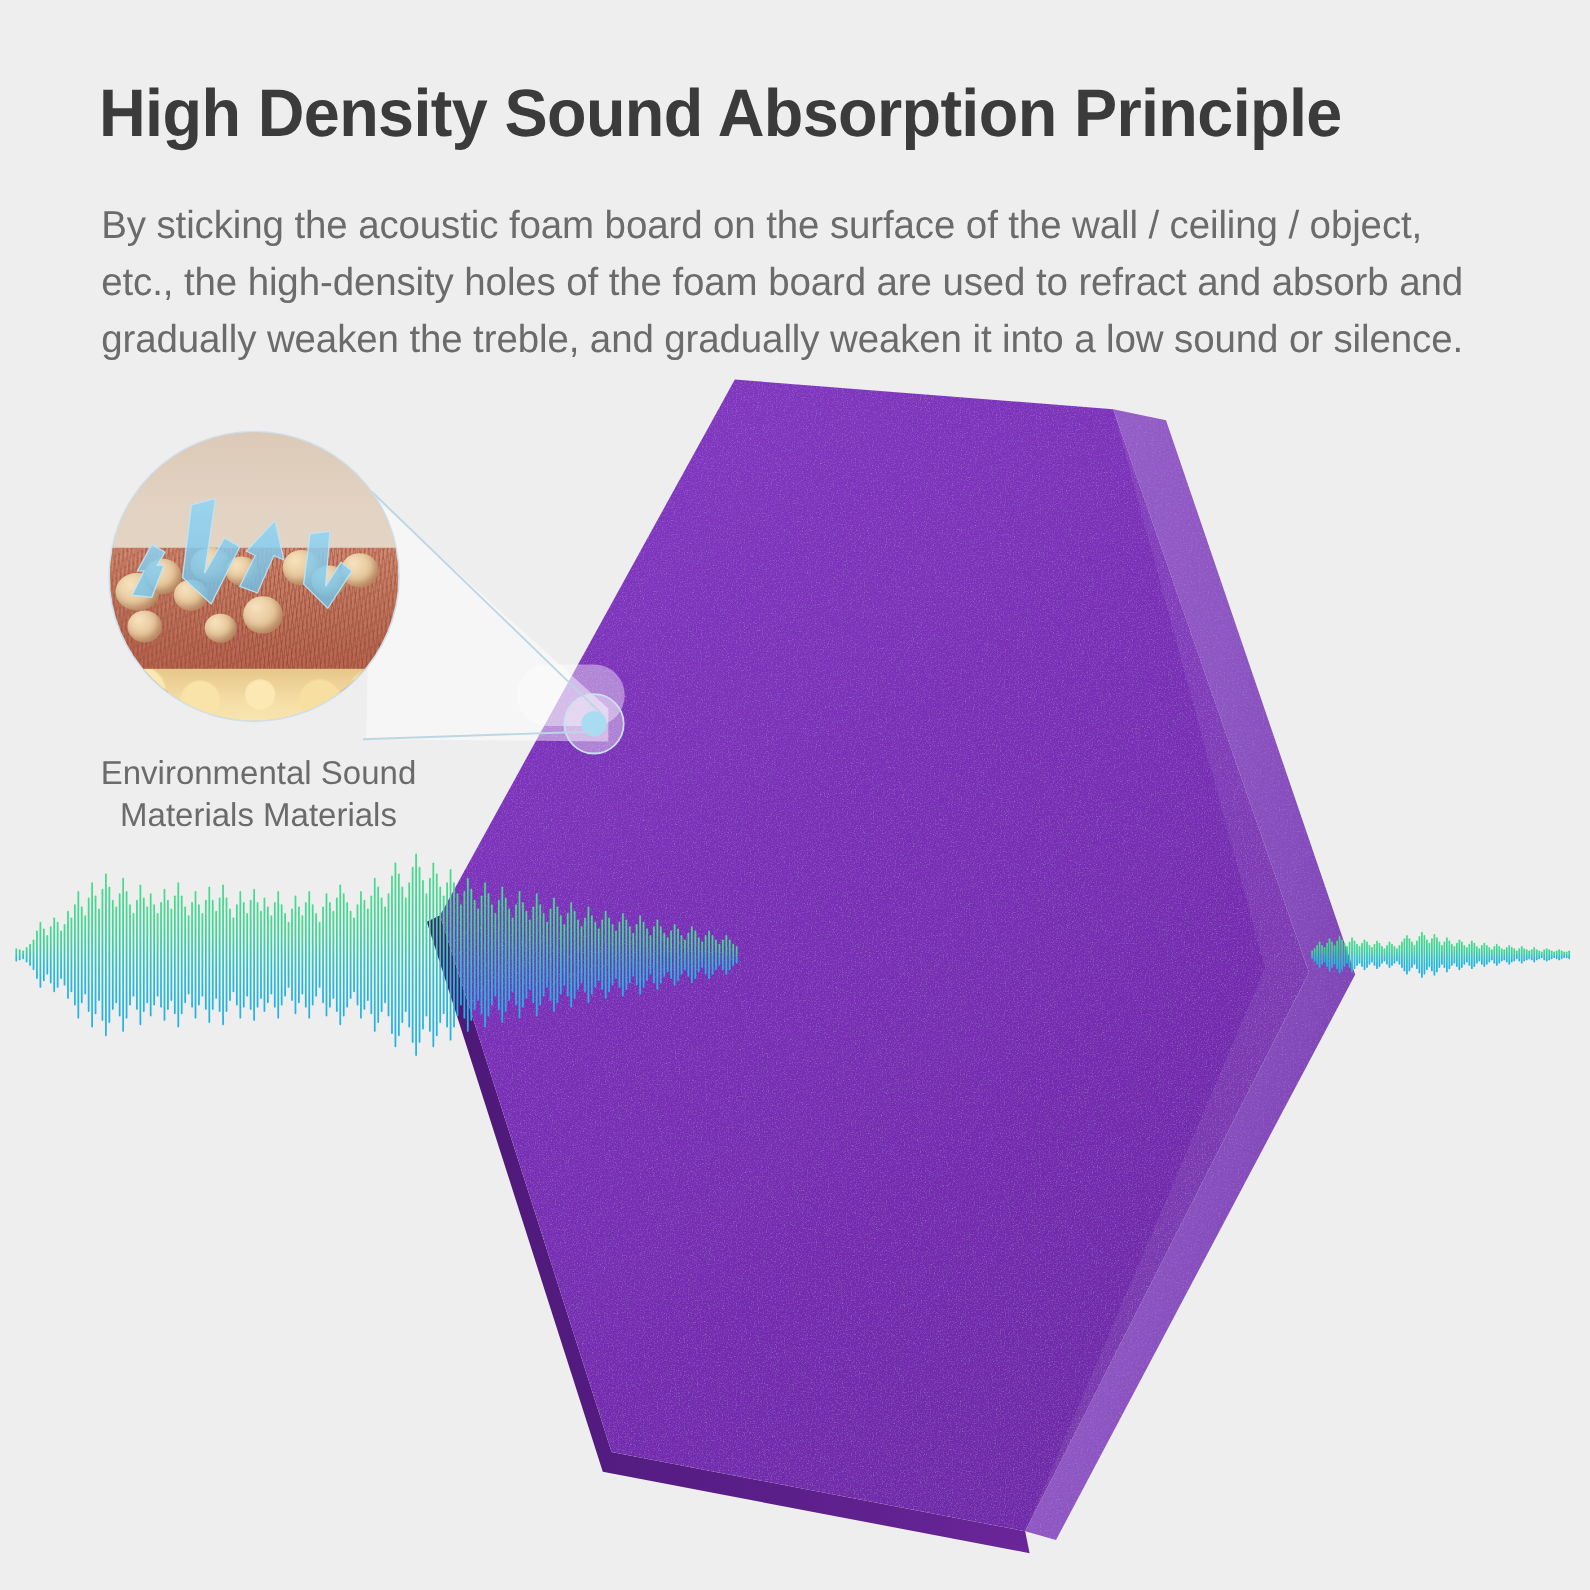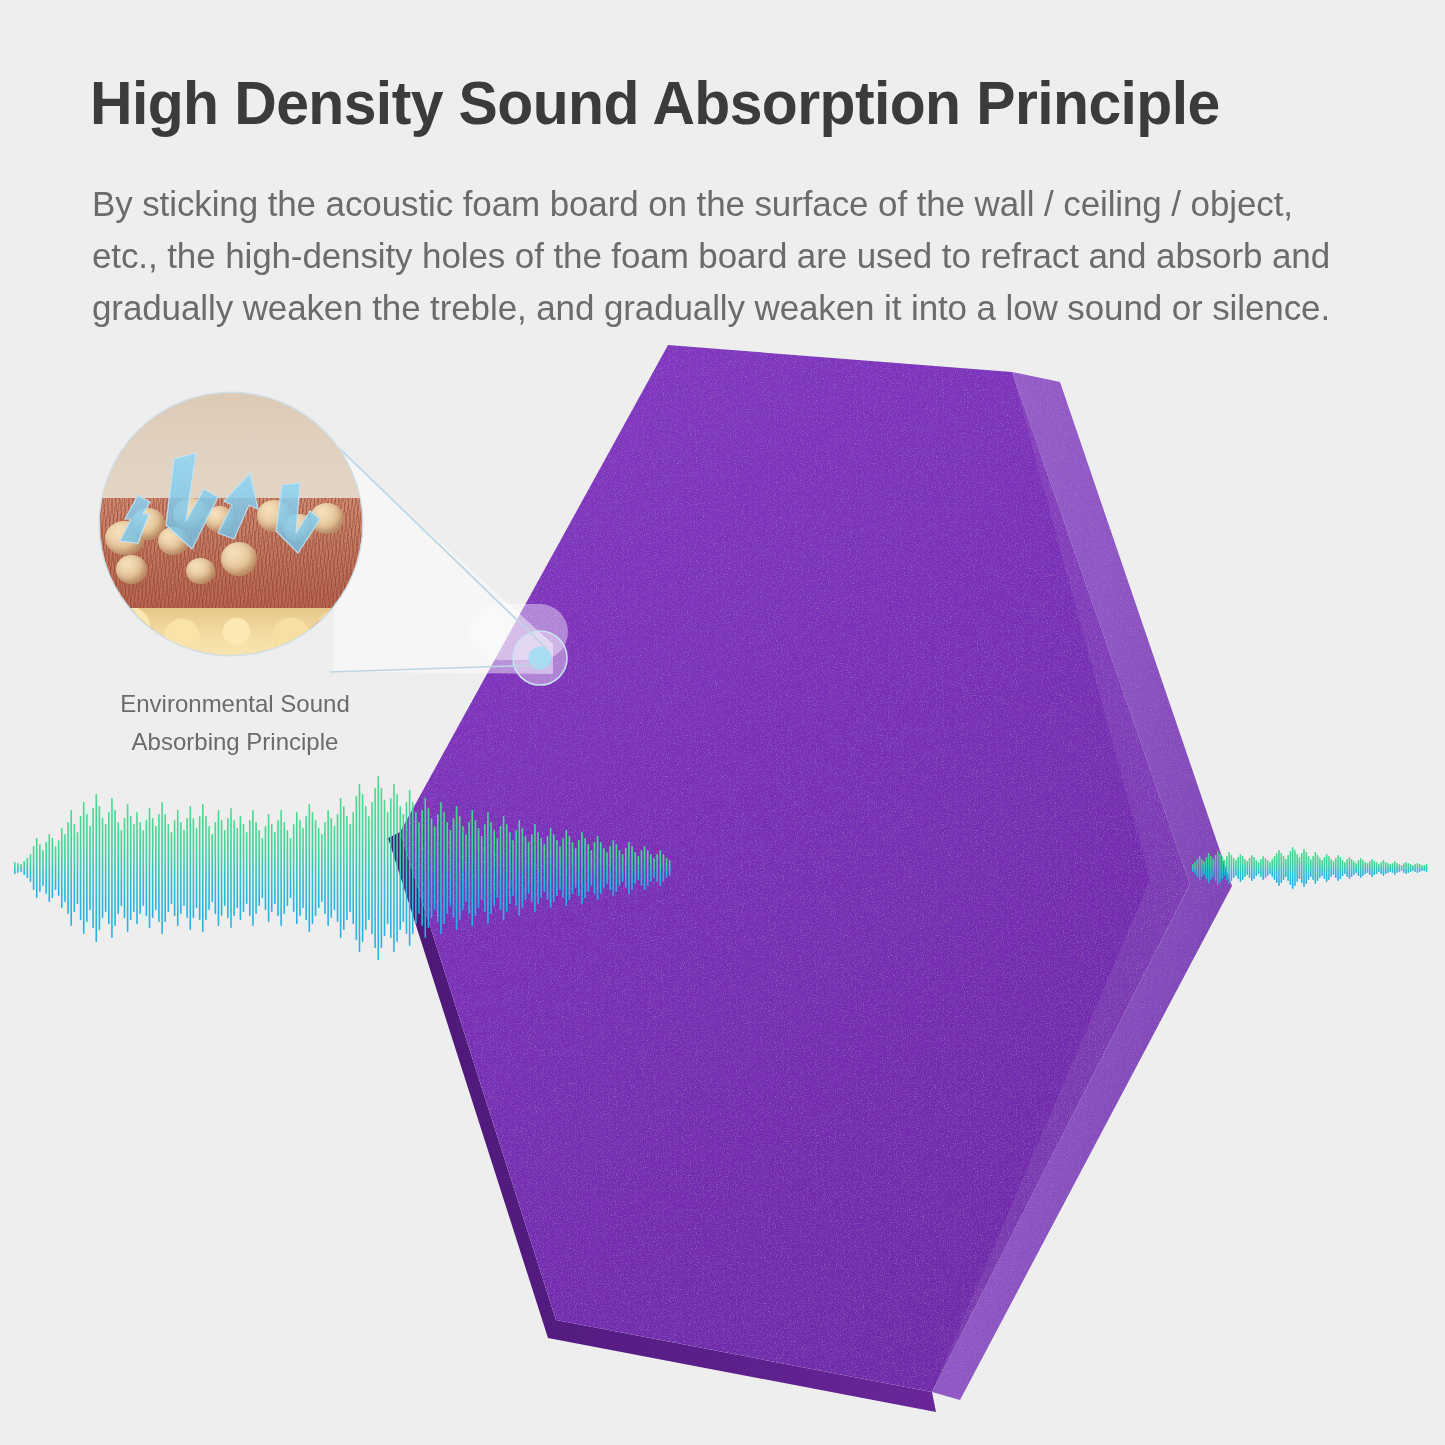--- a/index.html
+++ b/index.html
@@ -118,21 +118,21 @@
     border-radius: 50%;
     background: radial-gradient(circle at 34% 30%, #f6e2bd 0%, #e7c79c 48%, #cf9f74 86%, #b9835c 100%);
     box-shadow: inset -3px -4px 7px rgba(120,60,35,.35);
   }
   .inset-caption {
     position: absolute;
     left: 60px;
     top: 685px;
     width: 350px;
     text-align: center;
-    font-size: 24px;
+    font-size: 30px;
     line-height: 38px;
     color: #6b6b6b;
   }
 </style>
 </head>
 <body>
 
 <div class="stage">
 
   <div class="headline">High Density Sound Absorption Principle</div>
@@ -570,17 +570,17 @@
             <path d="M 118,140 L 132,112 L 124,108 L 150,80 L 158,116 L 149,112 L 134,146 Z"></path>
 
             <path d="M 182,92 L 200,90 L 196,140 L 210,118 L 220,126 L 198,160 L 176,138 Z"></path>
           </g>
         </svg>
       </div>
     </div>
 
     <div class="inset-caption">
       <div>Environmental Sound</div>
-      <div>Absorbing Principle</div>
+      <div>Materials Materials</div>
     </div>
 
   </div>
 </div>
 
 </body></html>

